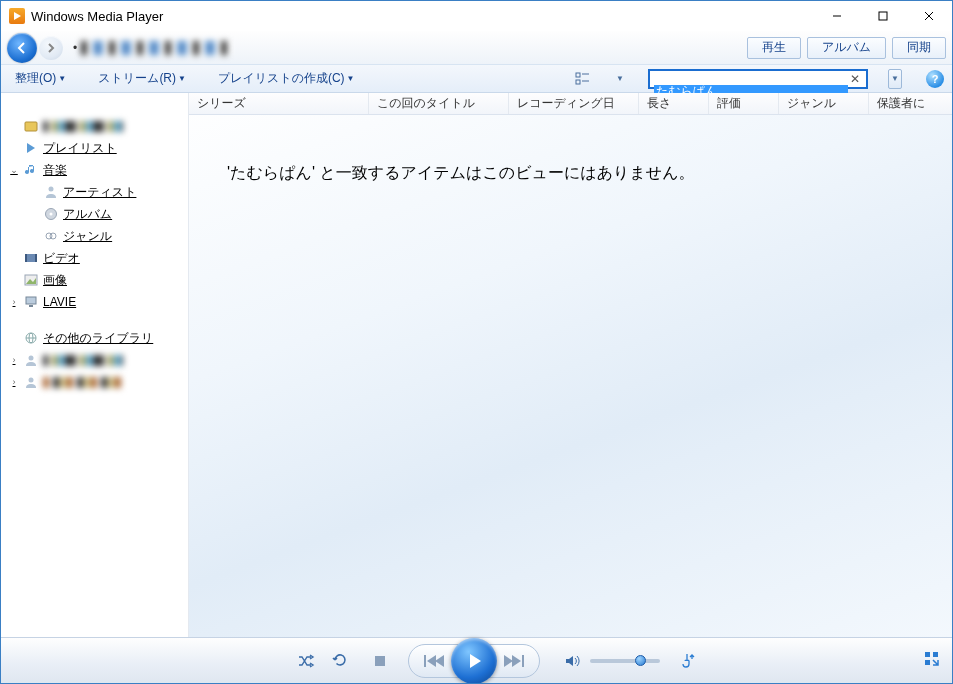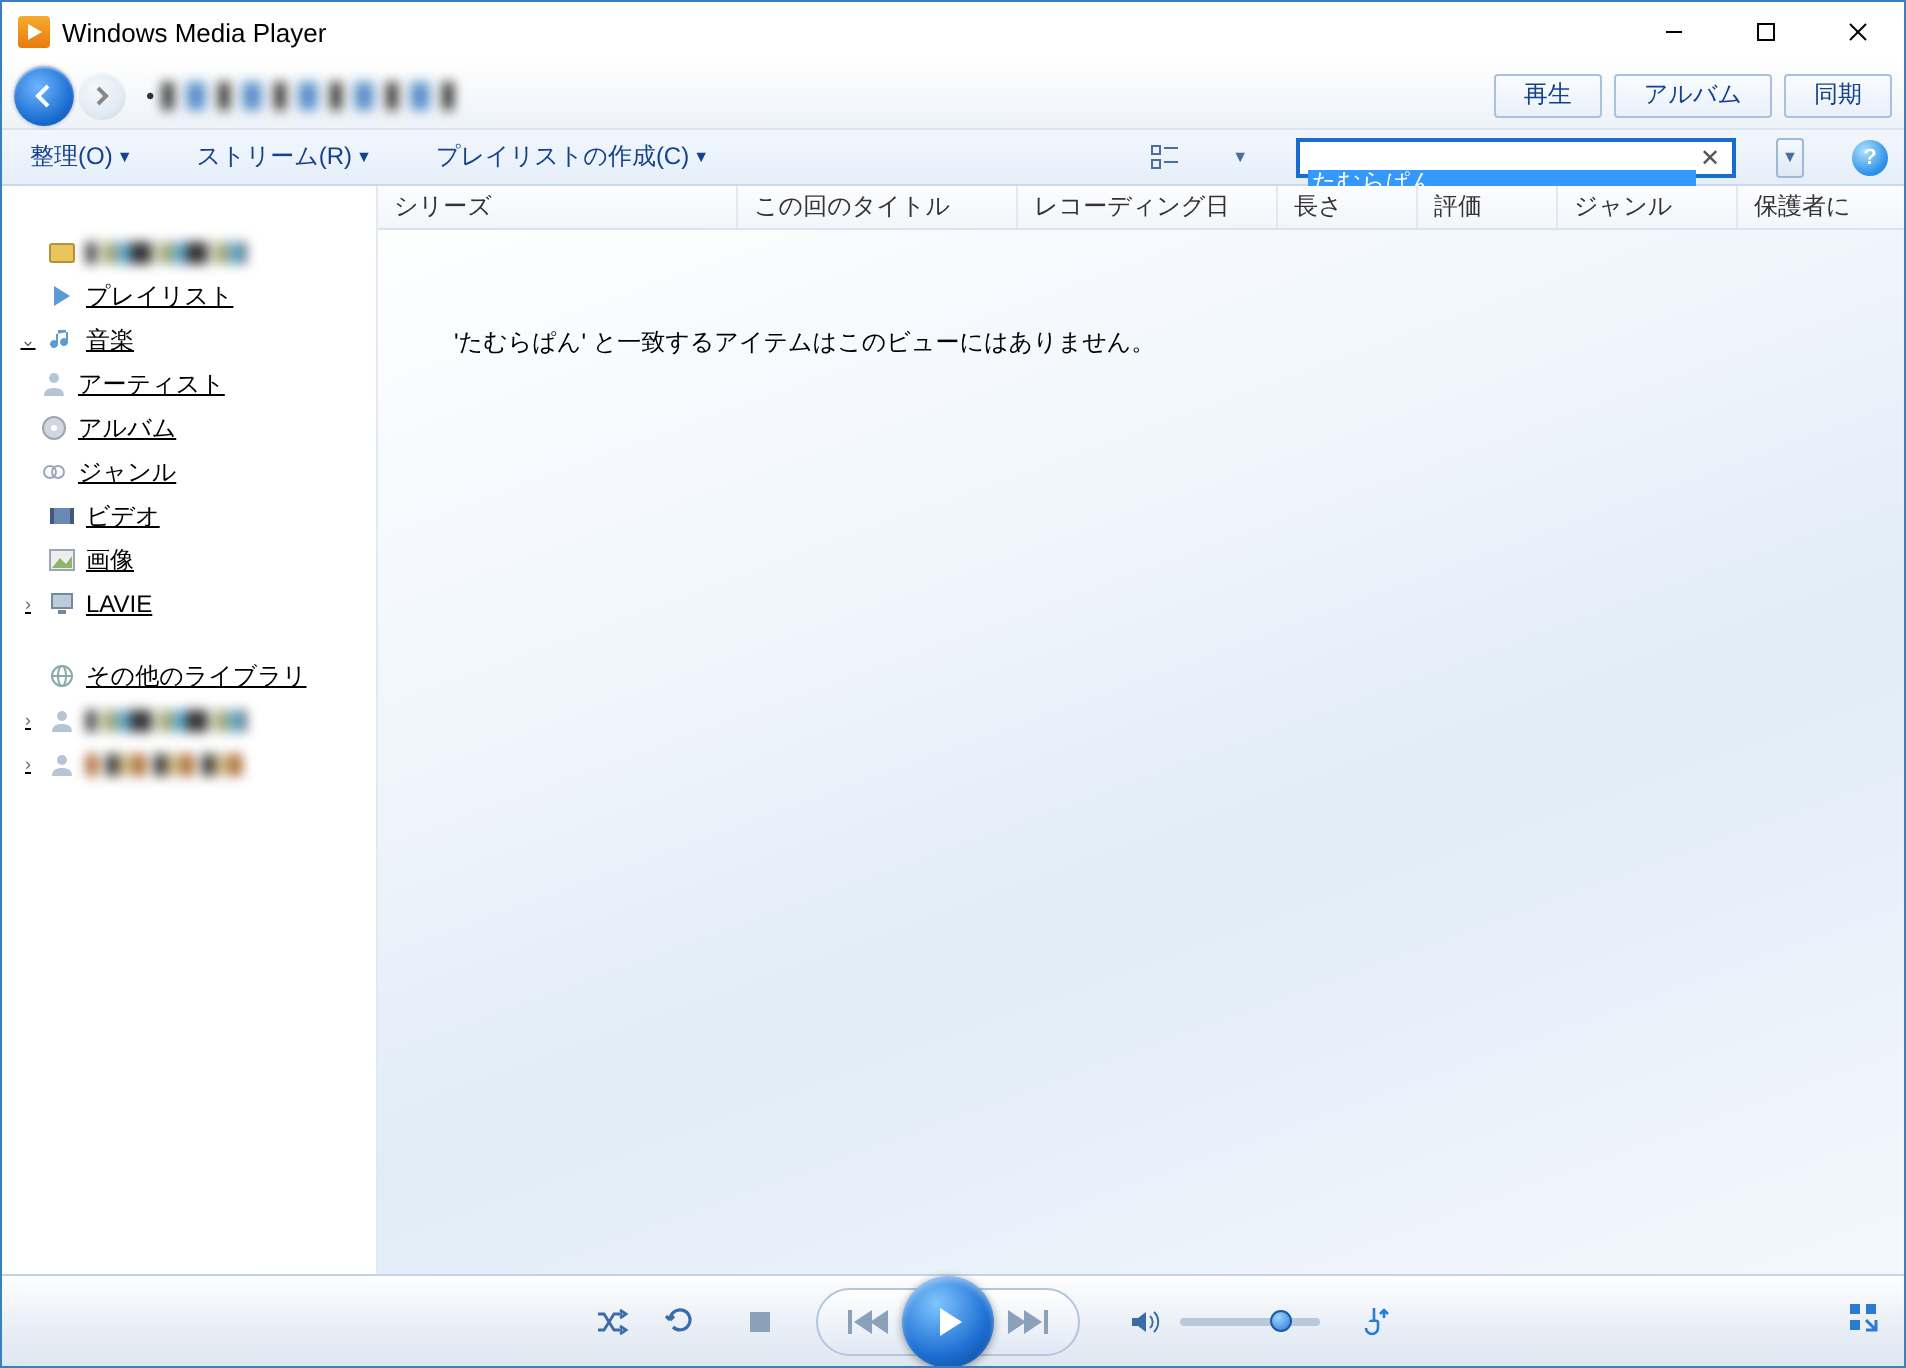--- a/index.html
+++ b/index.html
@@ -25,31 +25,31 @@
 .search-box { width:220px; height:20px; border:2px solid #1a6dd0; display:flex; align-items:center; padding:0 4px; background:#fff;}
 .search-box input { flex:1; border:none; outline:none; background:#3399ff; color:#fff; height:14px; padding:0 2px; font-size:12px;}
 .search-box input::selection{ background:#3399ff; color:#fff;}
 .search-clear { color:#555; padding:0 2px; cursor:pointer; }
 .search-dd { width:14px; height:20px; display:flex; align-items:center; justify-content:center; border:1px solid #9db9d9; border-radius:2px; background: linear-gradient(#f5f9fe,#dfeaf7);}
 .help-btn { width:18px; height:18px; border-radius:50%; background: radial-gradient(circle at 35% 30%, #aee0ff, #2b8fe6 70%); color:#fff; display:flex; align-items:center; justify-content:center; font-weight:bold; font-size:11px; margin-left:4px;}
 .content-area { flex:1; display:flex; min-height:0; }
 .sidebar { width:188px; background:#fff; border-right:1px solid #e4e9f0; padding-top:22px; overflow:hidden;}
 .tree-item { display:flex; align-items:center; height:22px; padding-left:8px; gap:4px; color:#000;text-decoration:underline; }
 .tree-item.l1 { padding-left:22px; }
-.tree-item.l2 { padding-left:18px; }
+.tree-item.l2 { padding-left:42px; }
 .expander { width:10px; font-size:9px; color:#666; display:inline-flex; justify-content:center;}
 .tree-icon { width:16px; height:16px; display:flex; align-items:center; justify-content:center; }
 .tree-icon svg { width:14px; height:14px; }
 .pix-small { display:inline-block; width:80px; height:11px; filter:blur(3px); background: repeating-linear-gradient(90deg,#333 0 5px,#fff 5px 8px,#aa7 8px 15px,#6ac 15px 22px,#333 22px 28px); }
 .pix-small2 { display:inline-block; width:80px; height:11px; filter:blur(3px); background: repeating-linear-gradient(90deg,#a63 0 6px,#fff 6px 10px,#333 10px 16px,#cb8 16px 24px); }
 .sep { height:14px; }
 .main-pane { flex:1; display:flex; flex-direction:column; background: linear-gradient(160deg, #fff 0%, #f0f6fc 35%, #e1ecf7 60%, #f3f8fd 100%); }
 .col-headers { height:22px; background: linear-gradient(#fdfdfe,#f2f5fa); border-bottom:1px solid #dbe3ee; display:flex; align-items:center;}
 .col { padding:0 8px; font-size:12px; color:#333; border-right:1px solid #e4e9f0; height:100%; display:flex; align-items:center;}
-.empty-msg { padding: 48px 0 0 38px; font-size:12px; color:#000; }
+.empty-msg { padding: 48px 0 0 38px; font-size:16px; color:#000; }
 .player-bar { height:46px; background: linear-gradient(#fefefe,#e8eef6 60%, #dfe7f0); border-top:1px solid #c6d3e4; display:flex; align-items:center; justify-content:center; position:relative;}
 .control-cluster { display:flex; align-items:center; gap:10px; }
 .small-btn { width:24px; height:24px; display:flex; align-items:center; justify-content:center; color:#3a6ca8; }
 .oval-group { display:flex; align-items:center; background: linear-gradient(#fff,#e0e9f4); border:1px solid #b3c6dd; border-radius:18px; height:34px; padding:0 4px;}
 .skip-btn { width:40px; height:30px; display:flex; align-items:center; justify-content:center; color:#7d96b5;}
 .play-btn { width:46px; height:46px; border-radius:50%; background: radial-gradient(circle at 38% 30%, #7fc6ff, #1d6fd3 60%, #0a3f88); display:flex; align-items:center; justify-content:center; box-shadow: 0 1px 4px rgba(0,0,0,.4), inset 0 2px 3px rgba(255,255,255,.45); margin:0 -2px; position:relative; z-index:2;}
 .vol-area { display:flex; align-items:center; gap:6px; margin-left:10px;}
 .vol-track { width:70px; height:4px; background:#b9c8da; border-radius:3px; position:relative;}
 .vol-thumb { position:absolute; top:-4px; width:11px; height:11px; border-radius:50%; background: radial-gradient(circle at 35% 30%, #9ed4ff,#2a7cd2); border:1px solid #1a5aa8;}
 .right-btn { position:absolute; right:12px; color:#2a7cd2; }

